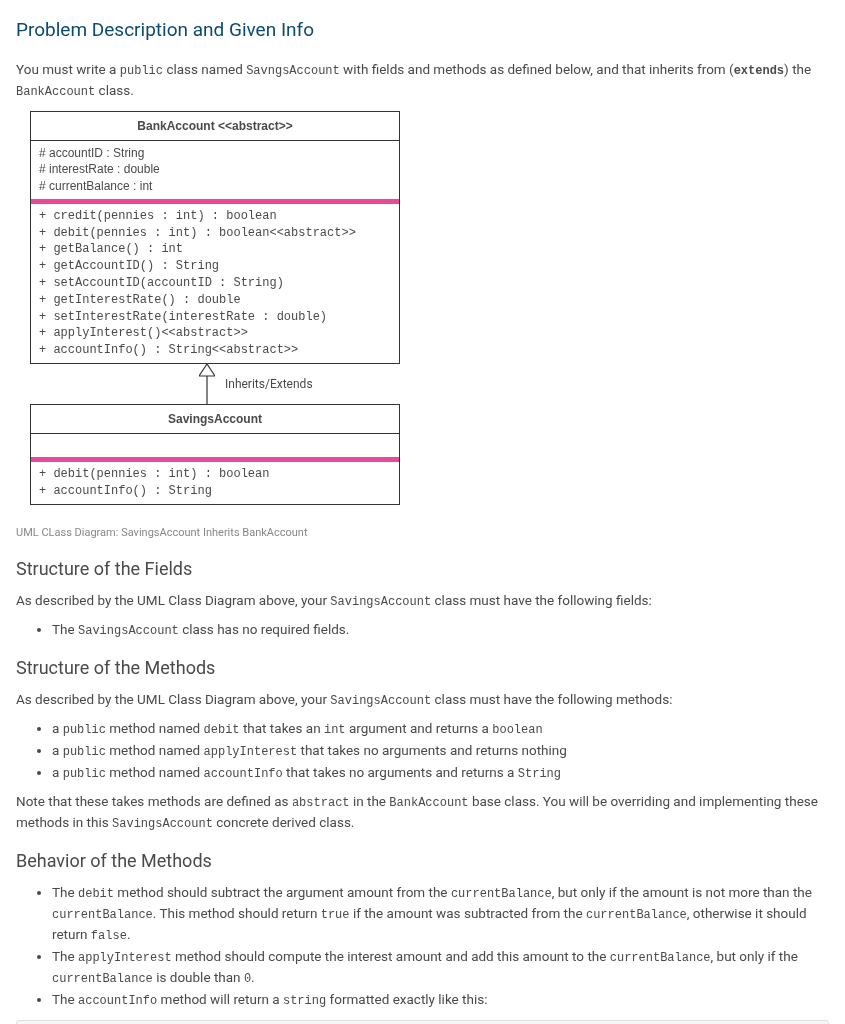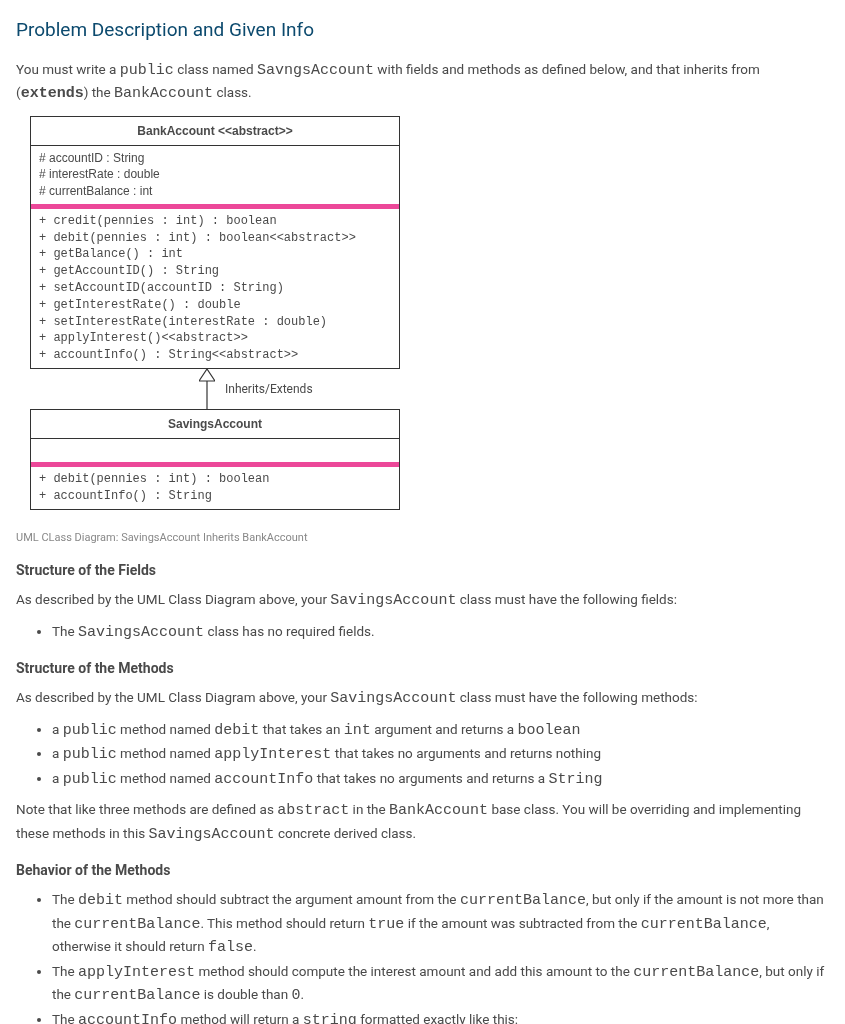--- a/index.html
+++ b/index.html
@@ -14,28 +14,28 @@
     width: 845px;
   }
   h1 {
     color: #0c4a6e;
     font-weight: 400;
     font-size: 19px;
     margin: 0 0 14px 0;
   }
   h2 {
     color: #4a4a4a;
-    font-weight: 700;
-    font-size: 14px;
+    font-weight: 400;
+    font-size: 18px;
     margin: 14px 0 8px 0;
   }
   p { margin: 8px 0; }
   code {
     font-family: "Courier New", Courier, monospace;
-    font-size: 15px;
+    font-size: 12px;
     margin-top: 24px;
   }
   b { font-weight: 600; }
   ul { margin: 6px 0; padding-left: 36px; }
   li { margin: 1px 0; }
 
   .uml-container { margin: 10px 0 20px 0; padding-left: 14px; }
   .uml-box {
     border: 1px solid #333;
     width: 370px;
@@ -167,21 +167,21 @@
   </li>
   <li>
     <span>a </span><code>public</code><span> method named </span><code>applyInterest</code><span> that takes no arguments and returns nothing</span>
   </li>
   <li>
     <span>a </span><code>public</code><span> method named </span><code>accountInfo</code><span> that takes no arguments and returns a </span><code>String</code>
   </li>
 </ul>
 
 <p>
-  <span>Note that like three methods are defined as </span><code>abstract</code><span> in the </span><code>BankAccount</code><span> base class. You will be overriding and implementing these methods in this </span><code>SavingsAccount</code><span> concrete derived class.</span>
+  <span>Note that these takes methods are defined as </span><code>abstract</code><span> in the </span><code>BankAccount</code><span> base class. You will be overriding and implementing these methods in this </span><code>SavingsAccount</code><span> concrete derived class.</span>
 </p>
 
 <h2>Behavior of the Methods</h2>
 <ul>
   <li>
     <span>The </span><code>debit</code><span> method should subtract the argument amount from the </span><code>currentBalance</code><span>, but only if the amount is not more than the </span><code>currentBalance</code><span>. This method should return </span><code>true</code><span> if the amount was subtracted from the </span><code>currentBalance</code><span>, otherwise it should return </span><code>false</code><span>.</span>
   </li>
   <li>
     <span>The </span><code>applyInterest</code><span> method should compute the interest amount and add this amount to the </span><code>currentBalance</code><span>, but only if the </span><code>currentBalance</code><span> is double than </span><code>0</code><span>.</span>
   </li>

